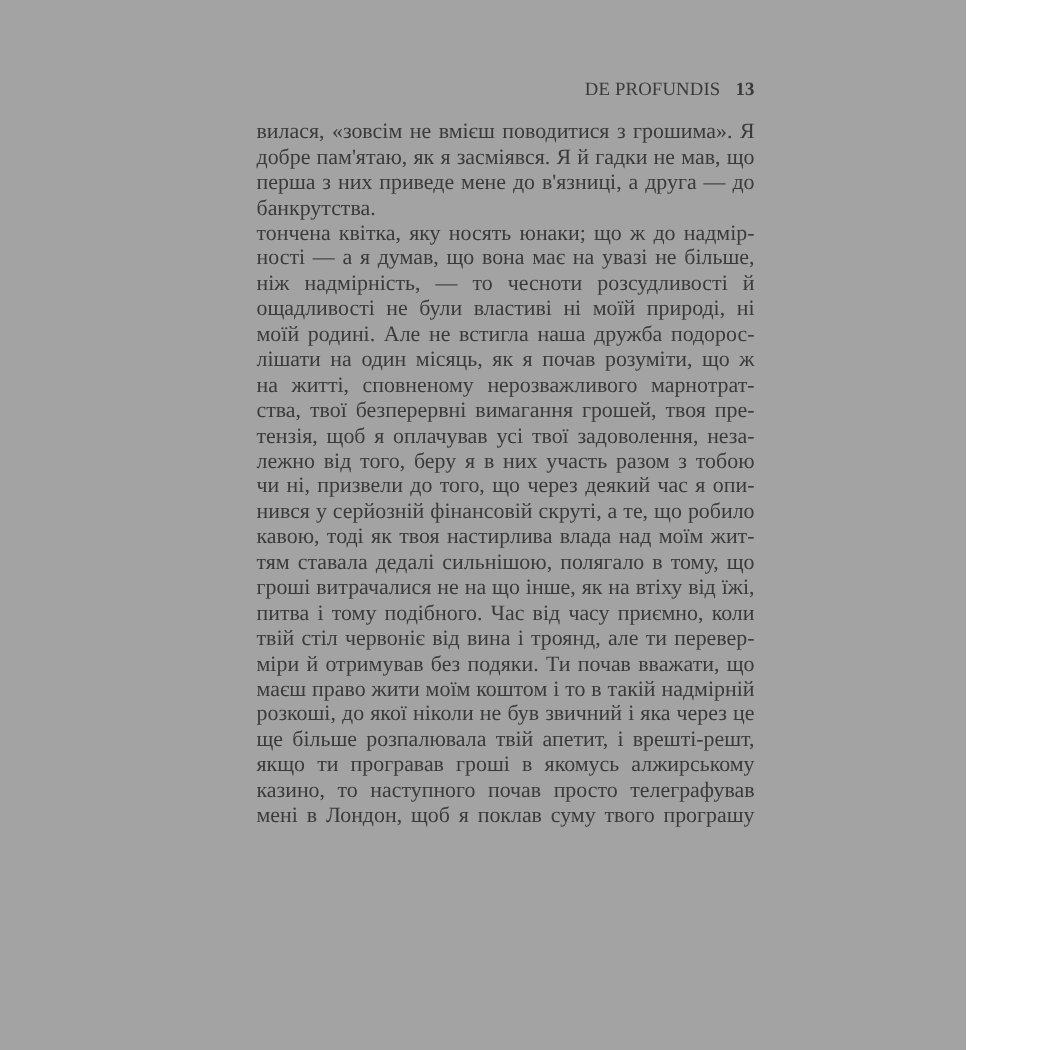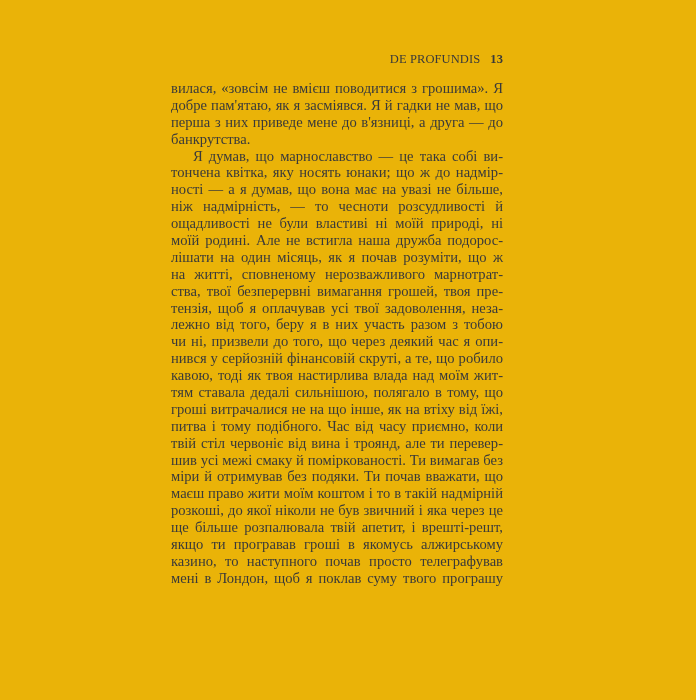--- a/index.html
+++ b/index.html
@@ -10,23 +10,23 @@
     body {
       width: 700px;
       height: 700px;
       position: relative;
       overflow: hidden;
     }
     .page {
       position: absolute;
       left: 0;
       top: 0;
-      width: 696px;
+      width: 644px;
       height: 700px;
-      background: #eab308;
+      background: #a3a3a3;
     }
     .running-head {
       position: absolute;
       top: 51px;
       left: 171px;
       width: 332px;
       text-align: right;
       font-family: "Liberation Serif", "DejaVu Serif", serif;
       font-size: 12.5px;
       color: #3a3a3a;
@@ -75,39 +75,37 @@
   </div>
 
   <div class="body-text">
     <div>
       <span class="line">вилася, «зовсім не вмієш поводитися з грошима». Я</span>
       <span class="line">добре пам'ятаю, як я засміявся. Я й гадки не мав, що</span>
       <span class="line">перша з них приведе мене до в'язниці, а друга — до</span>
       <span class="line last">банкрутства.</span>
     </div>
     <div>
-      <span class="line indent">Я думав, що марнославство — це така собі ви-</span>
       <span class="line">тончена квітка, яку носять юнаки; що ж до надмір-</span>
       <span class="line">ності — а я думав, що вона має на увазі не більше,</span>
       <span class="line">ніж надмірність, — то чесноти розсудливості й</span>
       <span class="line">ощадливості не були властиві ні моїй природі, ні</span>
       <span class="line">моїй родині. Але не встигла наша дружба подорос-</span>
       <span class="line">лішати на один місяць, як я почав розуміти, що ж</span>
       <span class="line">на житті, сповненому нерозважливого марнотрат-</span>
       <span class="line">ства, твої безперервні вимагання грошей, твоя пре-</span>
       <span class="line">тензія, щоб я оплачував усі твої задоволення, неза-</span>
       <span class="line">лежно від того, беру я в них участь разом з тобою</span>
       <span class="line">чи ні, призвели до того, що через деякий час я опи-</span>
       <span class="line">нився у серйозній фінансовій скруті, а те, що робило</span>
       <span class="line">кавою, тоді як твоя настирлива влада над моїм жит-</span>
       <span class="line">тям ставала дедалі сильнішою, полягало в тому, що</span>
       <span class="line">гроші витрачалися не на що інше, як на втіху від їжі,</span>
       <span class="line">питва і тому подібного. Час від часу приємно, коли</span>
       <span class="line">твій стіл червоніє від вина і троянд, але ти перевер-</span>
-      <span class="line">шив усі межі смаку й поміркованості. Ти вимагав без</span>
       <span class="line">міри й отримував без подяки. Ти почав вважати, що</span>
       <span class="line">маєш право жити моїм коштом і то в такій надмірній</span>
       <span class="line">розкоші, до якої ніколи не був звичний і яка через це</span>
       <span class="line">ще більше розпалювала твій апетит, і врешті-решт,</span>
       <span class="line">якщо ти програвав гроші в якомусь алжирському</span>
       <span class="line">казино, то наступного почав просто телеграфував</span>
       <span class="line">мені в Лондон, щоб я поклав суму твого програшу</span>
     </div>
   </div>
 </div>

